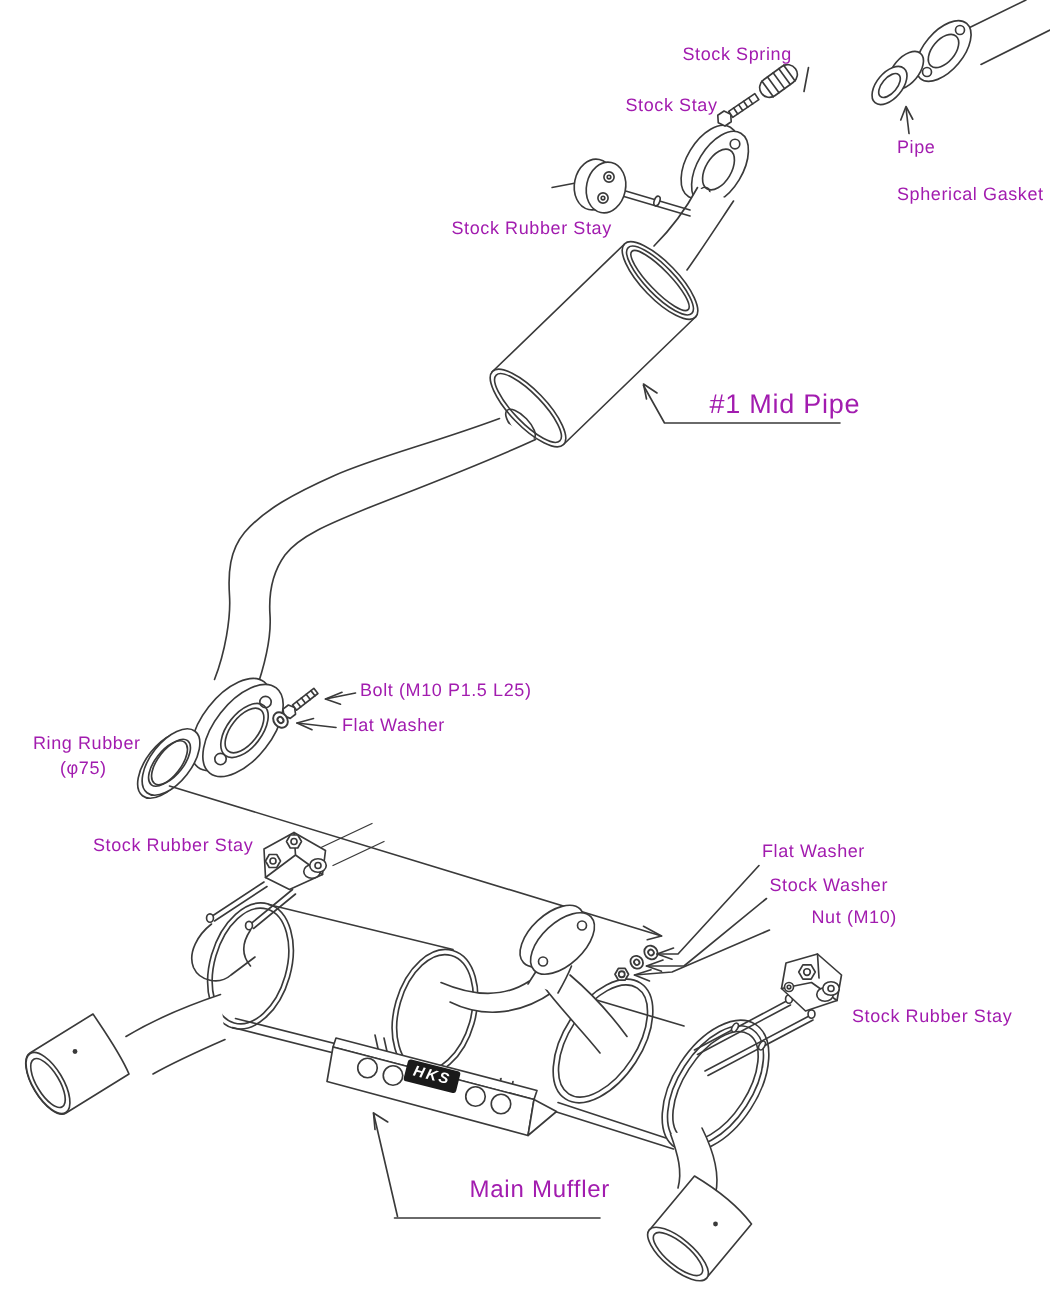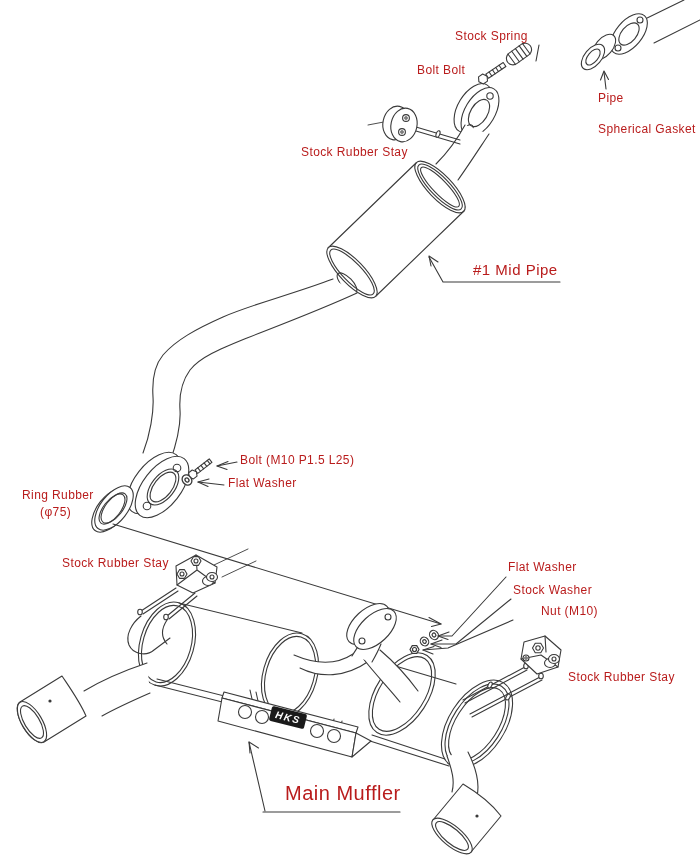--- a/index.html
+++ b/index.html
@@ -1,21 +1,21 @@
 <!DOCTYPE html>
 <html><head>
 <meta charset="utf-8">
 <style>
   html,body{margin:0;padding:0;background:#fff;}
   #stage{position:relative;width:700px;height:860px;background:#fff;overflow:hidden;
          font-family:"Liberation Sans",sans-serif;}
   #stage svg{position:absolute;left:0;top:0;}
-  .lbl{position:absolute;font-size:12px;color:#b91c1c;letter-spacing:.4px;white-space:nowrap;line-height:15px;}
-  .lbl-lg{font-size:15px;letter-spacing:.5px;}
-  .lbl-xl{font-size:20px;letter-spacing:.5px;}
+  .lbl{position:absolute;font-size:12px;color:#a21caf;letter-spacing:.4px;white-space:nowrap;line-height:15px;}
+  .lbl-lg{font-size:18px;letter-spacing:.5px;}
+  .lbl-xl{font-size:16px;letter-spacing:.5px;margin-left:28px;}
   #hks-logo{position:absolute;left:270px;top:710px;width:36px;height:15px;background:#1a1a1a;
             color:#fff;font-size:10px;font-weight:bold;font-style:italic;letter-spacing:1.5px;
             display:flex;align-items:center;justify-content:center;transform:rotate(14deg);
             border-radius:2px;}
 </style>
 </head>
 <body>
 
 <div id="stage">
 
@@ -295,21 +295,21 @@
   </g>
   <g>
     <line x1="265" y1="811" x2="249" y2="742"></line>
     <path d="M249,742 l1,11 M249,742 l9.5,6"></path>
     <line x1="263" y1="812" x2="400" y2="812"></line>
   </g>
 </g>
 </svg>
 
 <div class="lbl" style="left:455px;top:29px">Stock Spring</div>
-<div class="lbl" style="left:417px;top:63px">Bolt Bolt</div>
+<div class="lbl" style="left:417px;top:63px">Stock Stay</div>
 <div class="lbl" style="left:598px;top:91px">Pipe</div>
 <div class="lbl" style="left:598px;top:122px">Spherical Gasket</div>
 <div class="lbl" style="left:301px;top:145px">Stock Rubber Stay</div>
 <div class="lbl lbl-lg" style="left:473px;top:262px">#1 Mid Pipe</div>
 <div class="lbl" style="left:240px;top:453px">Bolt (M10 P1.5 L25)</div>
 <div class="lbl" style="left:228px;top:476px">Flat Washer</div>
 <div class="lbl" style="left:22px;top:488px">Ring Rubber</div>
 <div class="lbl" style="left:40px;top:505px">(φ75)</div>
 <div class="lbl" style="left:62px;top:556px">Stock Rubber Stay</div>
 <div class="lbl" style="left:508px;top:560px">Flat Washer</div>

